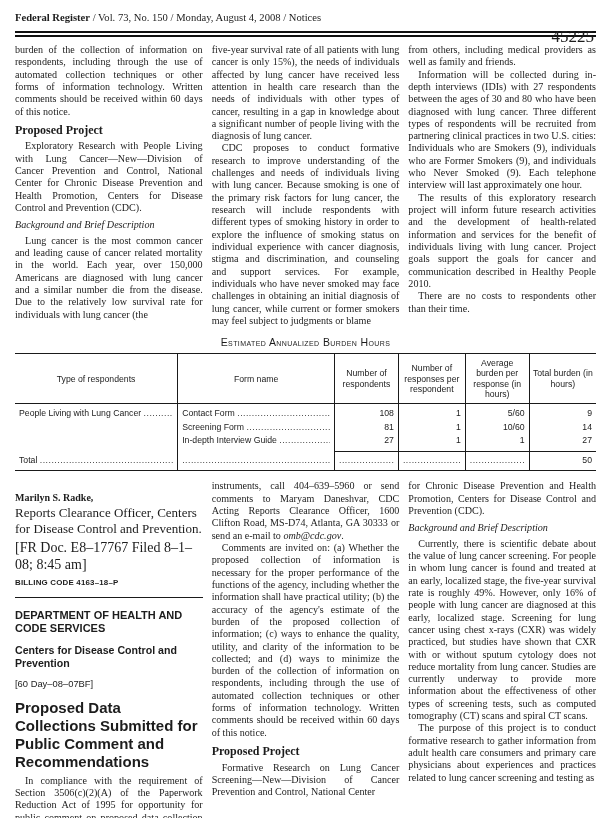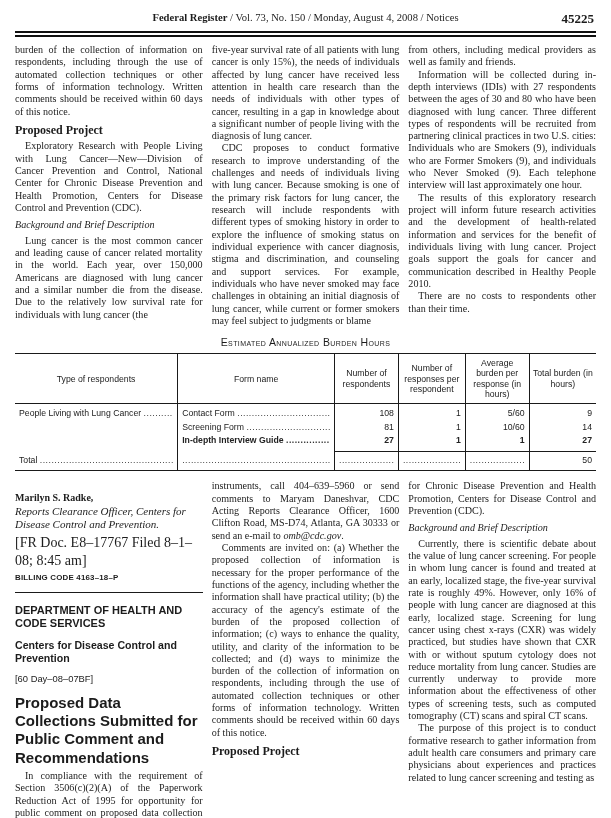--- a/index.html
+++ b/index.html
@@ -6,23 +6,23 @@
   html,body { background:#ffffff; }
   body {
     width:611px; height:818px; overflow:hidden;
     font-family:"Liberation Serif", serif;
     color:#1c1c1c;
   }
   .page { padding:10px 15px 0 15px; }
 
   
   .masthead { position:relative; height:18px; font-size:10.6px; }
-  .mast-center { position:absolute; left:0; right:0; text-align:center; top:2px; }
+  .mast-center { position:absolute; left:0; right:0; text-align:left; top:2px; }
   .mast-journal { font-weight:bold; }
-  .mast-page { position:absolute; right:2px; top:1px; font-weight:bold; font-size:13px; }
+  .mast-page { position:absolute; right:2px; top:17px; font-weight:normal; font-size:17px; }
   .rule-a { height:2.4px; background:#101010; margin-top:3px; }
   .rule-b { height:1.6px; background:#101010; margin-top:2px; }
 
   
   .cols { display:flex; gap:9px; margin-top:7px;justify-content:center; }
   .col { flex:1; min-width:0; font-size:10.1px; line-height:1.22; text-align:justify; }
   .col p { margin:0; }
   .col p.ind { text-indent:10px; }
   .sec-head { font-weight:bold; font-size:12px; text-align:left; margin:5px 0 3px; }
   .ital-head { font-style:italic; font-weight:normal; font-size:10.1px; text-align:left; margin:5px 0 3px; }
@@ -40,32 +40,32 @@
     color:#222;
   }
   table.burden th {
     font-weight:normal; text-align:center; vertical-align:middle;
     border-top:1.2px solid #1a1a1a; border-bottom:1px solid #1a1a1a;
     padding:4px 2px; line-height:1.18;
   }
   table.burden td { padding:1px 4px; vertical-align:top; line-height:1.3; }
   table.burden .vl { border-left:1px solid #1a1a1a; }
   table.burden tr.first-row td { padding-top:4px; }
-  table.burden tr.last-body td { padding-bottom:5px;font-weight:bold; }
+  table.burden tr.last-body td { padding-bottom:5px; }
   table.burden td.num { text-align:right; }
   table.burden tr.total-row td { padding-top:3px; padding-bottom:4px; border-bottom:1.2px solid #1a1a1a; }
   table.burden tr.total-row td.bt { border-top:1px solid #1a1a1a; }
   .lead { display:flex; overflow:hidden; }
   .lead .lbl { white-space:nowrap; }
   .lead .fill { flex:1; overflow:hidden; white-space:nowrap; letter-spacing:.5px; color:#333; }
   .fill-only { overflow:hidden; white-space:nowrap; letter-spacing:.5px; color:#333; }
 
   
   .sig-name { font-weight:bold; font-size:10px; text-align:left;margin-top:12px; }
-  .sig-title { font-style:italic; font-size:11px; line-height:1.22; text-align:left; }
+  .sig-title { font-size:13px; line-height:1.22; text-align:left; }
   .frdoc { font-size:14px; margin-top:3px; text-align:left; }
   .billing {
     font-family:"Liberation Sans", sans-serif; font-weight:bold;
     font-size:7.9px; letter-spacing:.2px; margin-top:4px; text-align:left;
   }
   .col-rule { border-top:1.2px solid #1a1a1a; margin-top:10px; }
   .sans { font-family:"Liberation Sans", sans-serif; }
   .dept-head { font-weight:bold; font-size:11px; line-height:1.18; margin:11px 0 9px; text-align:left; }
   .agency-head { font-weight:bold; font-size:10.6px; line-height:1.18; margin:0 0 9px; text-align:left; }
   .docket { font-size:9.4px; margin:0 0 9px; text-align:left; }
@@ -190,20 +190,21 @@
       <div class="sans dept-head">DEPARTMENT OF HEALTH AND CODE SERVICES</div>
       <div class="sans agency-head">Centers for Disease Control and Prevention</div>
       <div class="sans docket">[60 Day–08–07BF]</div>
       <div class="sans notice-title">Proposed Data Collections Submitted for Public Comment and Recommendations</div>
       <p class="ind">In compliance with the requirement of Section 3506(c)(2)(A) of the Paperwork Reduction Act of 1995 for opportunity for public comment on proposed data collection projects, the Centers for Disease Control and Prevention (CDC) will publish periodic summaries of proposed projects. To request more information on the proposed projects or to obtain a copy of the data collection plans and</p>
     </div>
     <div class="col">
       <p><span>instruments, call 404–639–5960 or send comments to Maryam Daneshvar, CDC Acting Reports Clearance Officer, 1600 Clifton Road, MS-D74, Atlanta, GA 30333 or send an e-mail to </span><span class="email">omb@cdc.gov</span><span>.</span></p>
       <p class="ind">Comments are invited on: (a) Whether the proposed collection of information is necessary for the proper performance of the functions of the agency, including whether the information shall have practical utility; (b) the accuracy of the agency's estimate of the burden of the proposed collection of information; (c) ways to enhance the quality, utility, and clarity of the information to be collected; and (d) ways to minimize the burden of the collection of information on respondents, including through the use of automated collection techniques or other forms of information technology. Written comments should be received within 60 days of this notice.</p>
       <div class="sec-head">Proposed Project</div>
+      <p class="ind">Formative Research on Lung Cancer Screening—New—Division of Cancer Prevention and Control, National Center</p>
     </div>
     <div class="col">
       <p>for Chronic Disease Prevention and Health Promotion, Centers for Disease Control and Prevention (CDC).</p>
       <div class="ital-head">Background and Brief Description</div>
       <p class="ind">Currently, there is scientific debate about the value of lung cancer screening. For people in whom lung cancer is found and treated at an early, localized stage, the five-year survival rate is roughly 49%. However, only 16% of people with lung cancer are diagnosed at this early, localized stage. Screening for lung cancer using chest x-rays (CXR) was widely practiced, but studies have shown that CXR with or without sputum cytology does not reduce mortality from lung cancer. Studies are currently underway to provide more information about the effectiveness of other types of screening tests, such as computed tomography (CT) scans and spiral CT scans.</p>
       <p class="ind">The purpose of this project is to conduct formative research to gather information from adult health care consumers and primary care physicians about experiences and practices related to lung cancer screening and testing as</p>
     </div>
   </div>
 
 </div>

